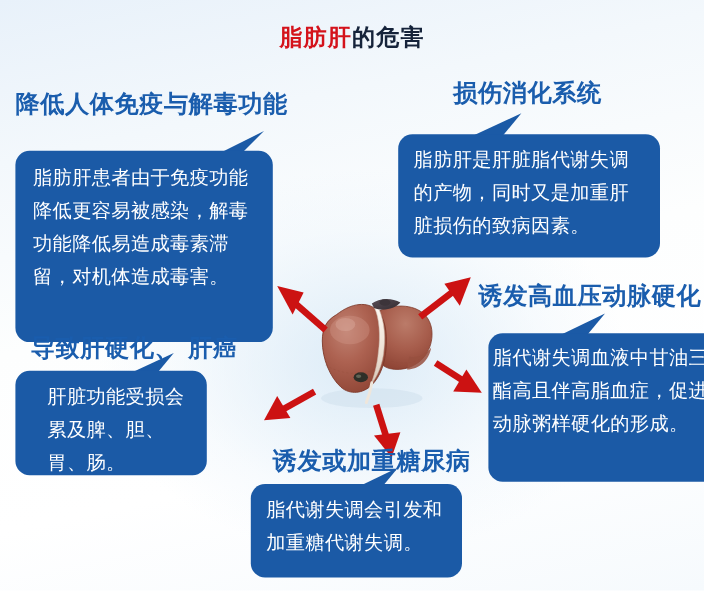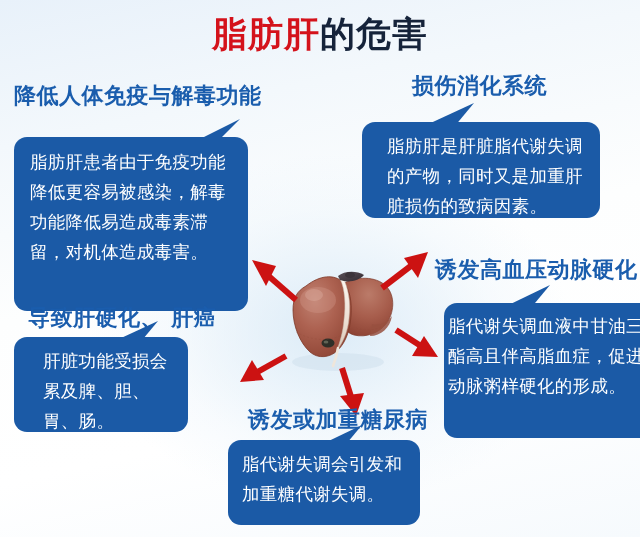--- a/index.html
+++ b/index.html
@@ -24,21 +24,21 @@
     overflow: hidden;
   }
 
   
   #title {
     position: absolute;
     left: 0;
     top: 14px;
     width: 640px;
     text-align: center;
-    font-size: 35px;
+    font-size: 21px;
     font-weight: bold;
     letter-spacing: 1px;
     line-height: 40px;
     white-space: nowrap;
   }
   #title .t-red {
     color: #d4121b;
   }
   #title .t-dark {
     color: #15233a;
@@ -76,22 +76,22 @@
     position: absolute;
     overflow: visible;
   }
 
   
   #bubble-immunity {
     left: 14px;  top: 137px;  width: 234px;  height: 174px;
     padding: 10px 14px 0 16px;
   }
   #bubble-digestive {
-    left: 362px; top: 122px;  width: 238px;  height: 96px;
-    padding: 9px 12px 0 25px;
+    left: 362px; top: 122px;  width: 238px;  height: 112px;
+    padding: 9px 12px 0 14px;
   }
   #bubble-hypertension {
     left: 444px; top: 303px;  width: 212px;  height: 135px;
     padding: 8px 10px 0 4px;
   }
   #bubble-cirrhosis {
     left: 14px;  top: 337px;  width: 174px;  height: 95px;
     padding: 9px 10px 0 29px;
   }
   #bubble-diabetes {

